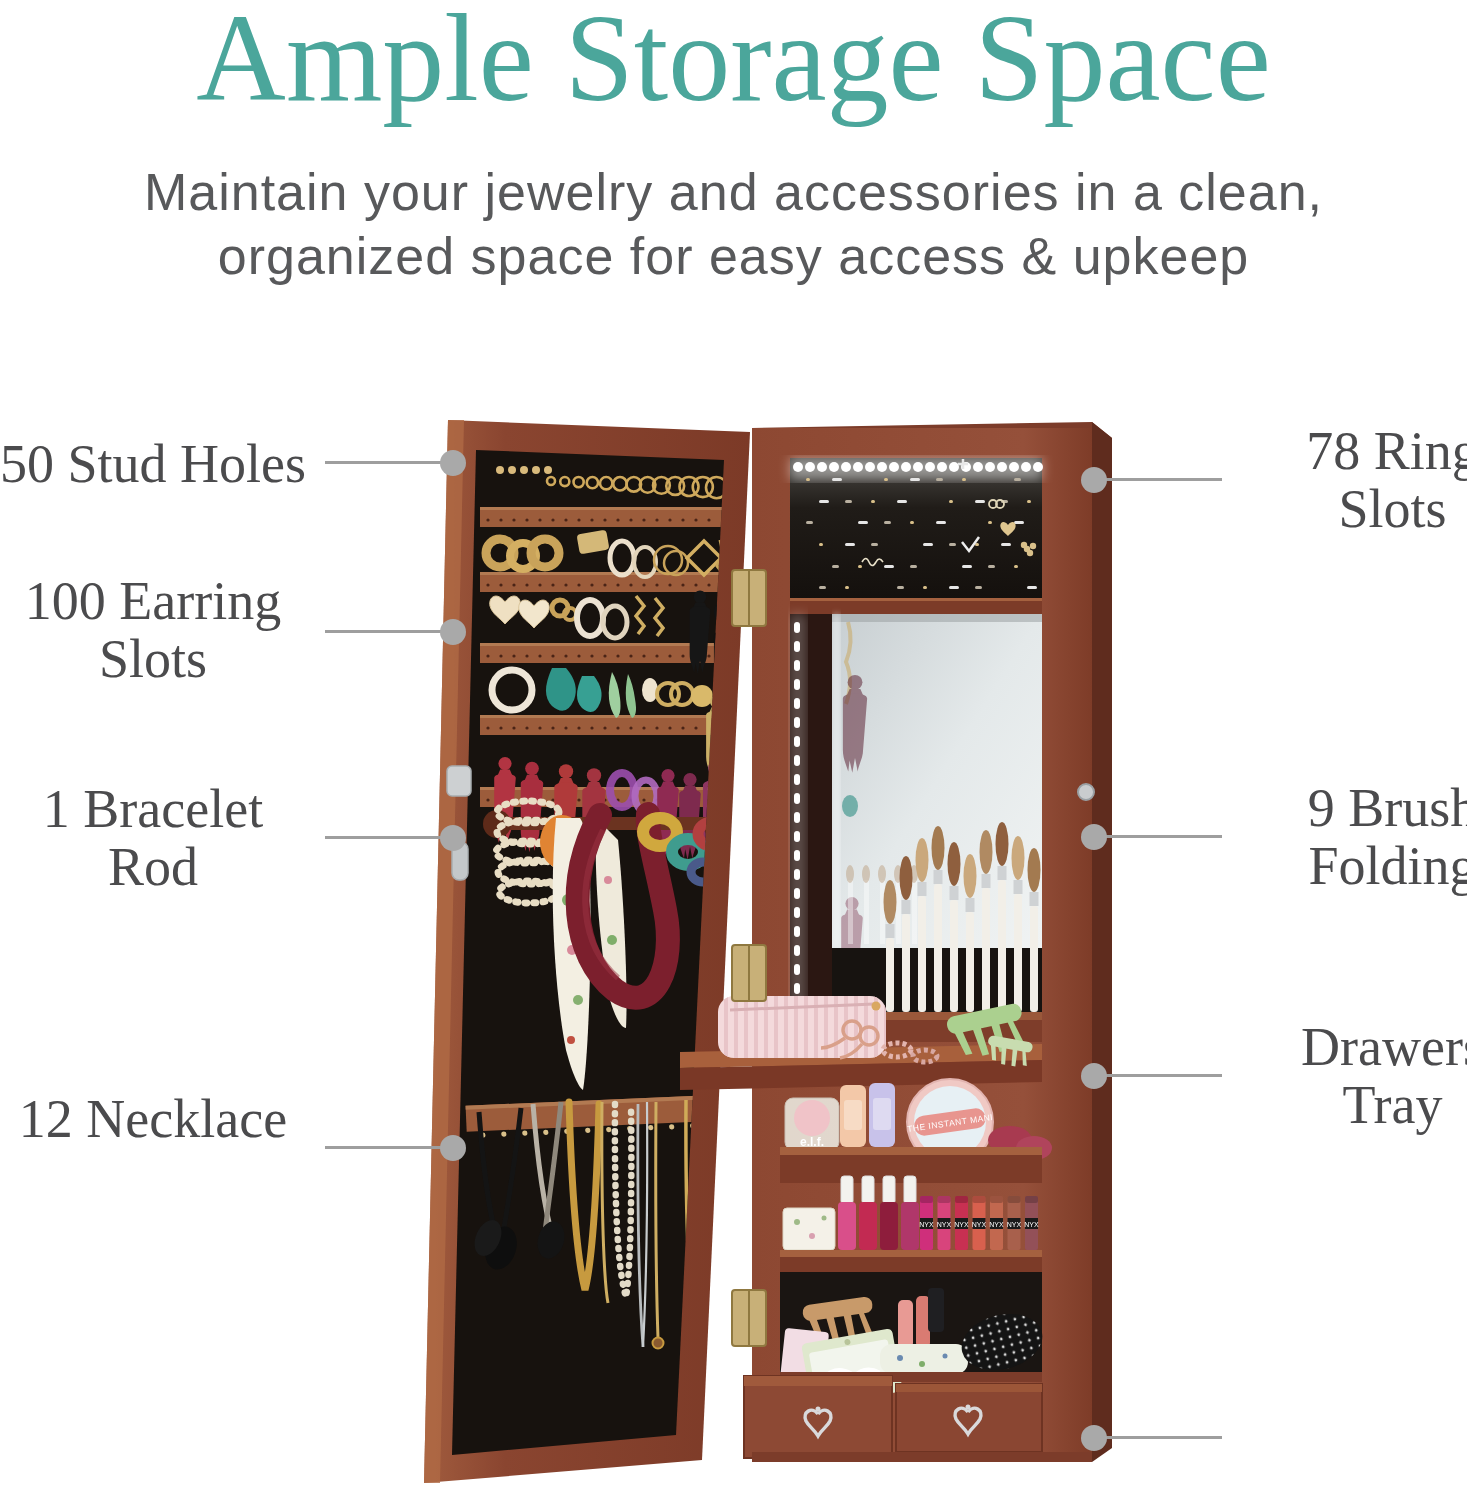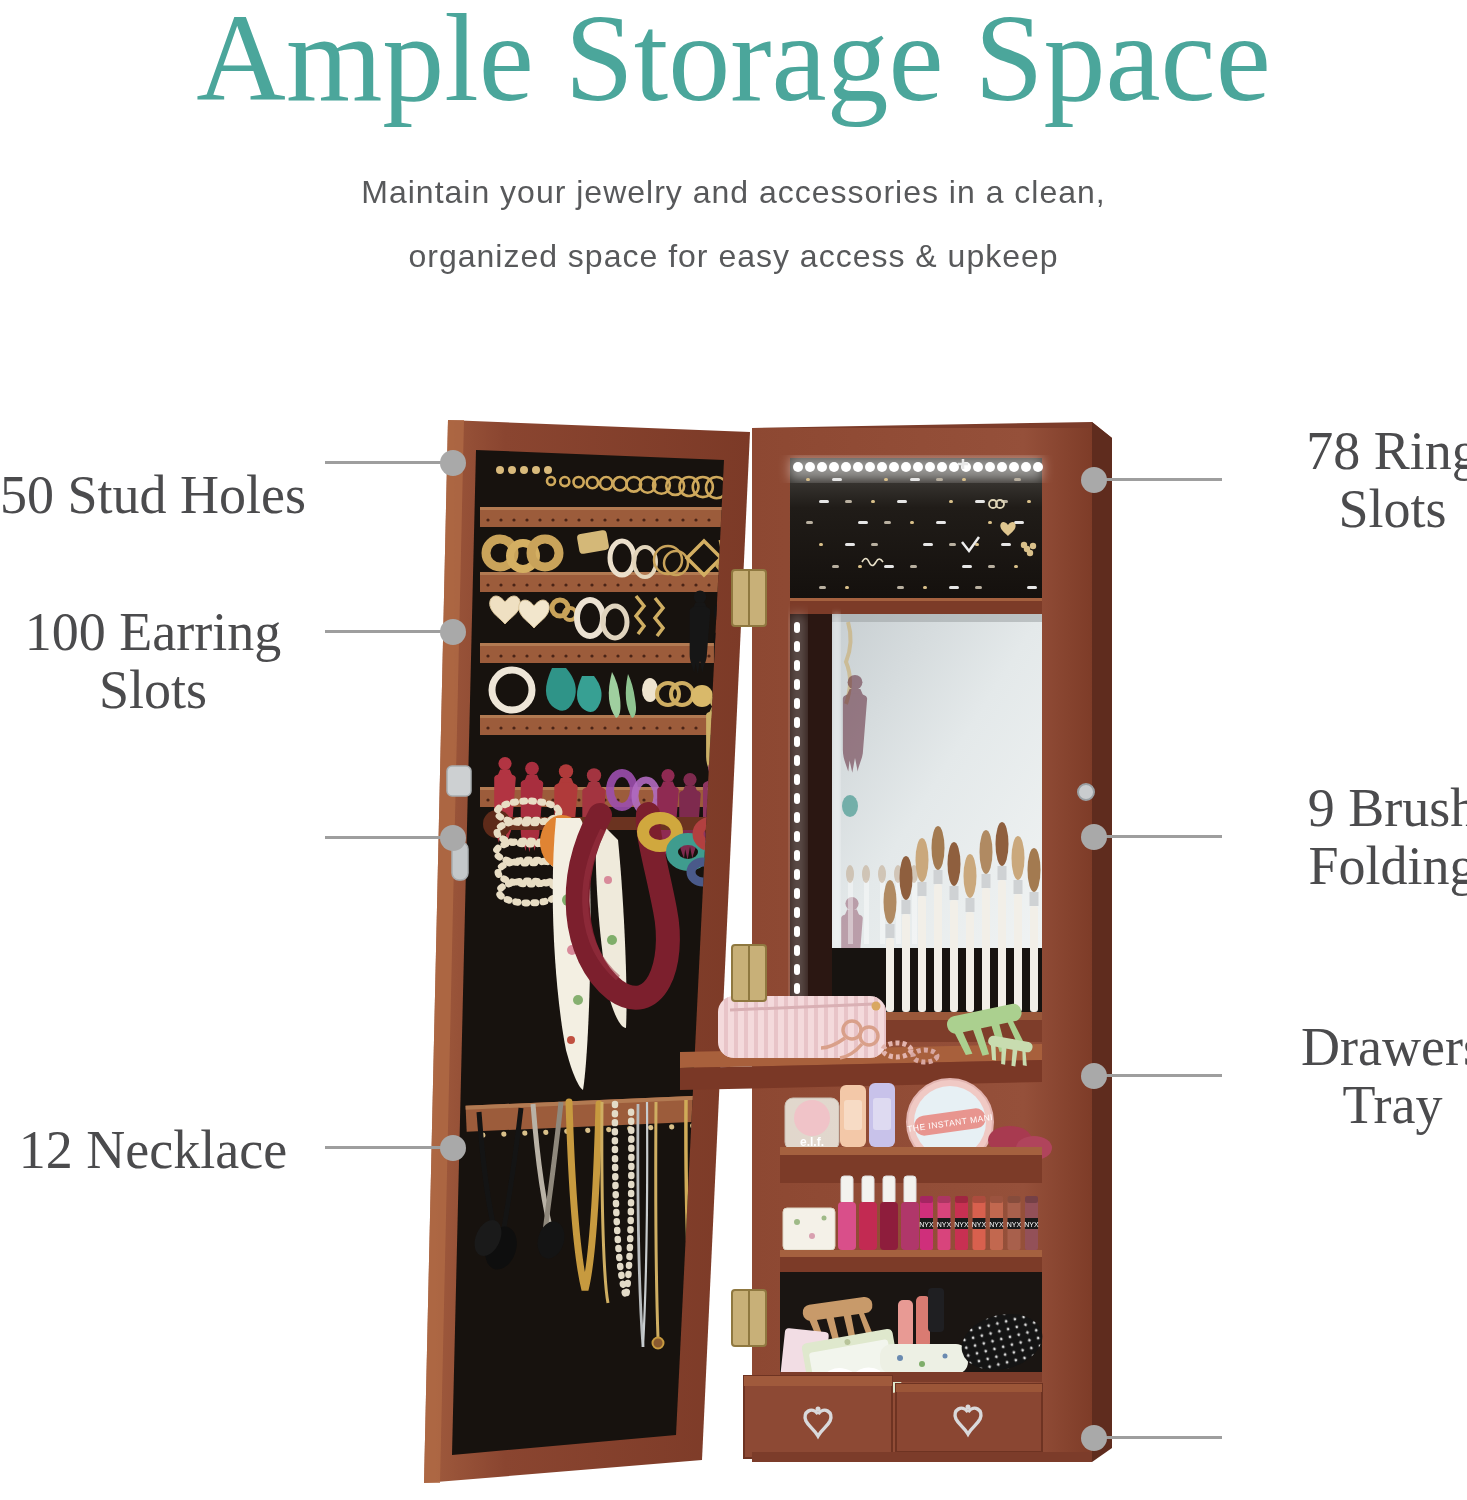--- a/index.html
+++ b/index.html
@@ -3,26 +3,26 @@
 <meta charset="utf-8">
 <style>
   html,body{margin:0;padding:0;}
   body{width:1467px;height:1500px;position:relative;background:#fff;overflow:hidden;
        font-family:"Liberation Serif",serif;}
   .canvas{position:absolute;left:0;top:0;width:1467px;height:1272px;}
   .title{position:absolute;left:0;right:0;top:-12px;text-align:center;
          font-family:"Liberation Serif",serif;font-size:124px;font-weight:500;
          color:#4BA69B;letter-spacing:0px;white-space:nowrap;}
   .subtitle{position:absolute;left:0;right:0;top:160px;text-align:center;
-            font-family:"Liberation Sans",sans-serif;font-weight:300;font-size:32px;
+            font-family:"Liberation Sans",sans-serif;font-weight:300;font-size:52px;
             line-height:64px;color:#58595B;letter-spacing:1px;}
   .callout{position:absolute;color:#4B4B4D;font-family:"Liberation Serif",serif;
            font-size:54px;line-height:58px;text-align:center;}
   .callout .co-line{white-space:nowrap;}
-  .co-left{left:0;width:306px;margin-top:31px;}
+  .co-left{left:0;width:306px;}
   .co-right{left:1252px;width:215px;margin-left:33px;}
   .leader{position:absolute;height:3px;background:#9E9E9E;}
   .ldot{position:absolute;width:26px;height:26px;border-radius:50%;background:#A9A9A9;}
   svg#art{position:absolute;left:0;top:0;}
 </style>
 </head>
 <body>
 
 <div class="canvas">
 
@@ -726,20 +726,24 @@
   <div class="ldot" style="left:1081px;top:1425px"></div>
 
   <div class="callout co-left" style="top:435px">
     <div class="co-line">50 Stud Holes</div>
     <div class="co-line"></div>
   </div>
   <div class="callout co-left" style="top:572px">
     <div class="co-line">100 Earring</div>
     <div class="co-line">Slots</div>
   </div>
+  <div class="callout co-left" style="top:780px">
+    <div class="co-line">1 Bracelet</div>
+    <div class="co-line">Rod</div>
+  </div>
   <div class="callout co-left" style="top:1090px">
     <div class="co-line">12 Necklace</div>
   </div>
   <div class="callout co-right" style="top:422px">
     <div class="co-line">78 Ring</div>
     <div class="co-line">Slots</div>
   </div>
   <div class="callout co-right" style="top:779px">
     <div class="co-line">9 Brush</div>
     <div class="co-line">Folding</div>

